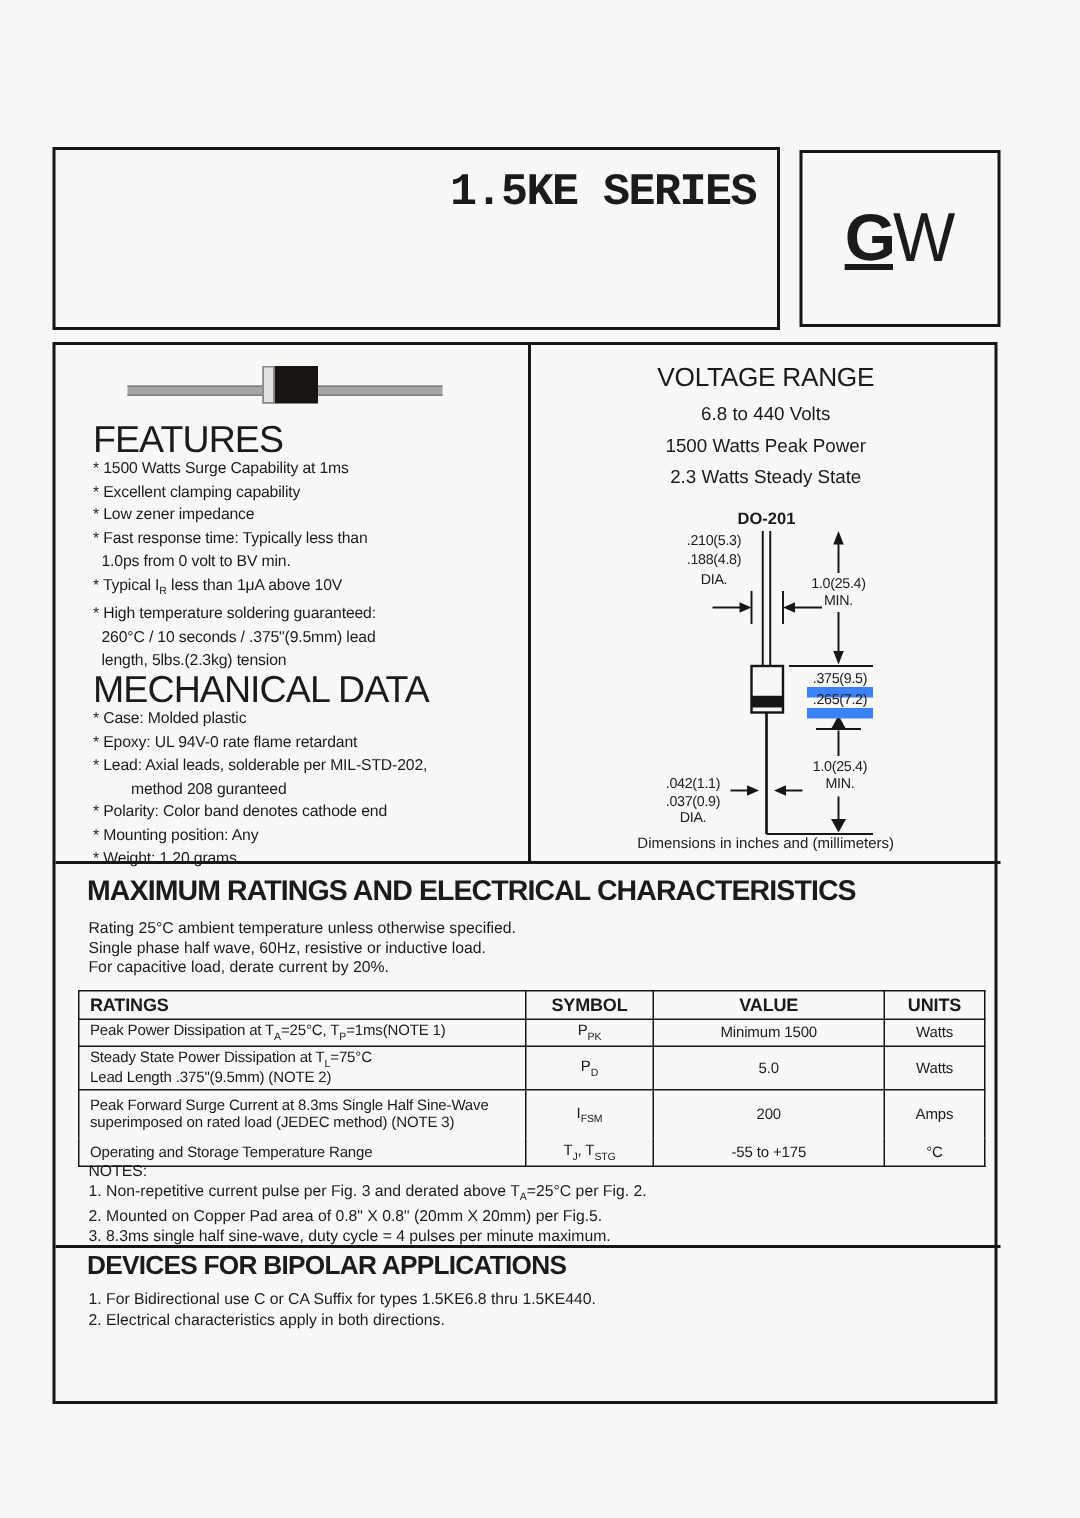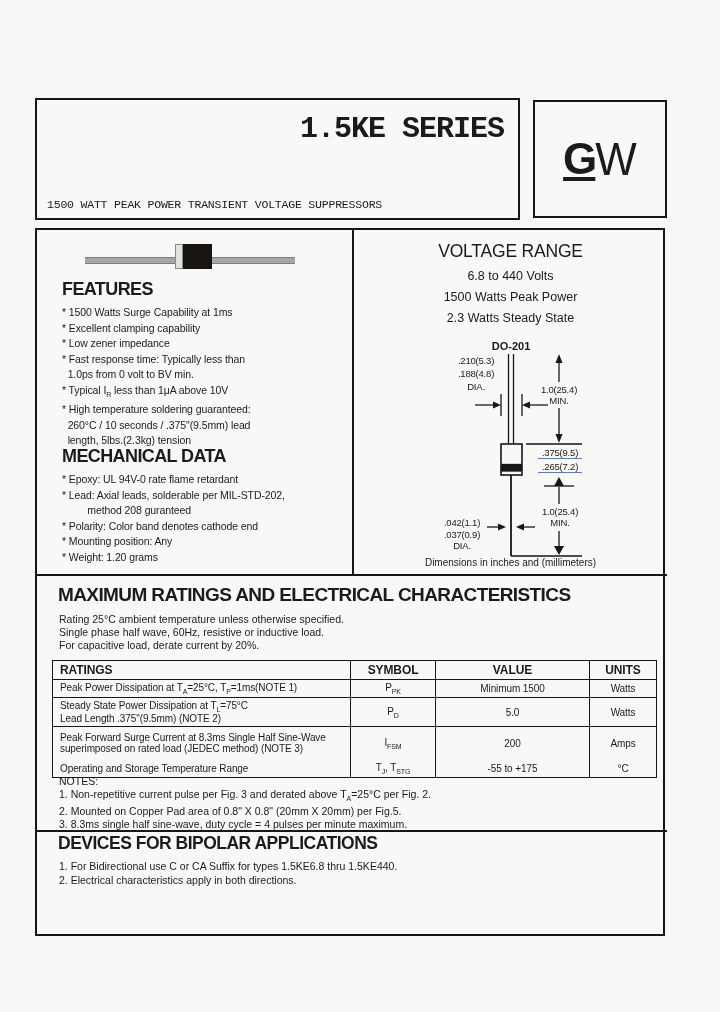--- a/index.html
+++ b/index.html
@@ -25,21 +25,21 @@
 
   
   #main-box{left:35px;top:228px;width:630px;height:708px;position:absolute;}
 
   
   #diode-graphic{left:48px;top:14px;width:230px;height:32px;}
   #diode-lead{position:absolute;left:0;top:13px;width:210px;height:5px;background:#a6a6a6;border-top:1px solid #7d7d7d;border-bottom:1px solid #7d7d7d;}
   #diode-body{position:absolute;left:90px;top:0px;width:37px;height:25px;background:#181412;}
   #diode-band{position:absolute;left:90px;top:0px;width:8px;height:25px;background:#e4e2e0;border:1px solid #8a8a8a;box-sizing:border-box;}
 
-  .sec-title{font-size:18px;font-weight:bold;letter-spacing:-0.6px;}
+  .sec-title{font-size:25px;font-weight:normal;letter-spacing:-0.6px;}
   #features-title{left:25px;top:49px;}
   #mech-title{left:25px;top:216px;}
   .bullet-list{font-size:10.5px;line-height:15.5px;letter-spacing:-0.1px;}
   #features-list{left:25px;top:75px;width:285px;}
   #mech-list{left:25px;top:242px;width:290px;}
   .li{white-space:pre-line;}
 
   
   #v-divider{left:315px;top:0;height:344px;width:0;border-left:2px solid #161616;}
   #h-divider-1{left:0;top:344px;width:630px;height:0;border-top:2px solid #161616;}
@@ -47,21 +47,21 @@
 
   
   #voltage-range{left:317px;top:0;width:313px;height:108px;text-align:center;}
   #vr-title{margin-top:11px;font-size:17.5px;letter-spacing:-0.2px;}
   .vr-line{font-size:12.5px;margin-top:7px;}
 
   
   #do201{left:317px;top:108px;width:313px;height:236px;}
   #do201 svg{position:absolute;left:0;top:0;}
   .dim{position:absolute;font-size:9.5px;line-height:11px;letter-spacing:-0.2px;text-align:center;}
-  .dim.underline{border-bottom:1px solid #3b82f6;padding-bottom:0px;}
+  .dim.underline{border-bottom:7px solid #3b82f6;padding-bottom:0px;}
   #pkg-name{position:absolute;left:107px;top:2px;width:100px;text-align:center;font-size:11px;font-weight:bold;}
   #do201-caption{position:absolute;left:0;top:219px;width:313px;text-align:center;font-size:10px;}
 
   
   #ratings-title{left:21px;top:354px;font-size:19px;font-weight:bold;letter-spacing:-0.6px;}
   #ratings-conditions{left:22px;top:383px;font-size:10.5px;line-height:13px;}
 
   
   #ratings-table{position:absolute;left:15px;top:430px;border-collapse:collapse;table-layout:fixed;}
   #ratings-table td{border:1.5px solid #161616;padding:0 7px;font-size:10px;letter-spacing:-0.1px;vertical-align:middle;}
@@ -81,21 +81,20 @@
   
   #notes{left:22px;top:545px;font-size:10.5px;line-height:13px;}
   #bipolar-title{left:21px;top:603px;font-size:17.5px;font-weight:bold;letter-spacing:-0.5px;}
   #bipolar-list{left:22px;top:630px;font-size:10.5px;line-height:13.5px;}
 </style>
 </head>
 <body>
 
 <div class="abs box" id="header-box">
   <div id="doc-title">1.5KE SERIES</div>
-  <div id="doc-subtitle">1500 WATT PEAK POWER TRANSIENT VOLTAGE SUPPRESSORS</div>
 </div>
 
 <div class="abs box" id="logo-box">
   <div id="logo-text"><span class="g">G</span><span class="w">W</span></div>
 </div>
 
 <div class="box" id="main-box">
 
   <div class="abs" id="diode-graphic">
     <div id="diode-lead"></div>
@@ -111,20 +110,21 @@
     <div class="li">* Fast response time: Typically less than
 &nbsp;&nbsp;1.0ps from 0 volt to BV min.</div>
     <div class="li">* Typical I<sub>R</sub> less than 1μA above 10V</div>
     <div class="li">* High temperature soldering guaranteed:
 &nbsp;&nbsp;260°C / 10 seconds / .375"(9.5mm) lead
 &nbsp;&nbsp;length, 5lbs.(2.3kg) tension</div>
   </div>
 
   <div class="abs sec-title" id="mech-title">MECHANICAL DATA</div>
   <div class="abs bullet-list" id="mech-list">
+    <div class="li">* Case: Molded plastic</div>
     <div class="li">* Epoxy: UL 94V-0 rate flame retardant</div>
     <div class="li">* Lead: Axial leads, solderable per MIL-STD-202,
 &nbsp;&nbsp;&nbsp;&nbsp;&nbsp;&nbsp;&nbsp;&nbsp;&nbsp;method 208 guranteed</div>
     <div class="li">* Polarity: Color band denotes cathode end</div>
     <div class="li">* Mounting position: Any</div>
     <div class="li">* Weight: 1.20 grams</div>
   </div>
 
   <div class="abs" id="v-divider"></div>
   <div class="abs" id="h-divider-1"></div>

